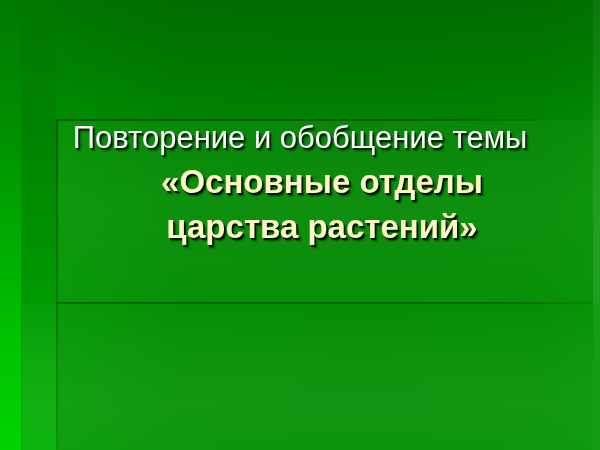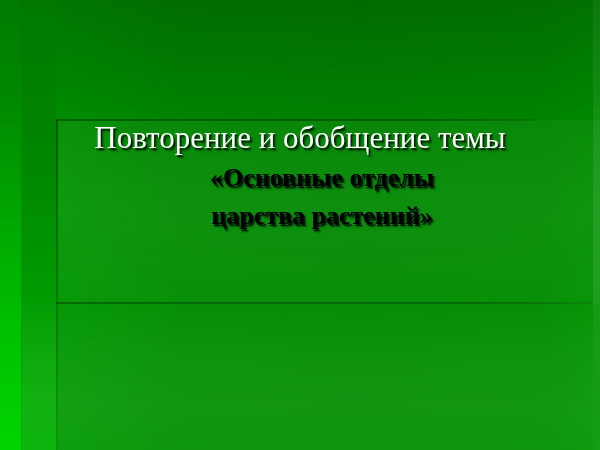--- a/index.html
+++ b/index.html
@@ -7,21 +7,21 @@
     margin: 0;
     padding: 0;
     background: #000;
   }
 
   #slide {
     position: relative;
     width: 600px;
     height: 450px;
     overflow: hidden;
-    font-family: Liberation Serif, serif;
+    font-family: Liberation Sans, sans-serif;
     background: #008c00;
   }
 
   
 
   .bg-base {
     position: absolute;
     inset: 0;
     background:
       linear-gradient(to bottom,
@@ -192,23 +192,23 @@
     font-size: 31px;
     color: #ffffff;
     letter-spacing: 0px;
     text-shadow:
       1.5px 1.5px 0 rgba(0,35,0,0.85),
       2.5px 2.5px 2px rgba(0,25,0,0.55);
     padding-left: 0px;
   }
 
   .line-blue {
-    font-size: 26px;
+    font-size: 33px;
     font-weight: bold;
-    color: #000000;
+    color: #fef9c3;
     letter-spacing: 0px;
     text-shadow:
       1.5px 1.5px 0 rgba(0,20,10,0.9),
       2.5px 2.5px 2px rgba(0,15,5,0.6);
     padding-left: 44px;
   }
 
   .line-2 { margin-top: 12px; }
   .line-3 { margin-top: 12px; }
 </style>

